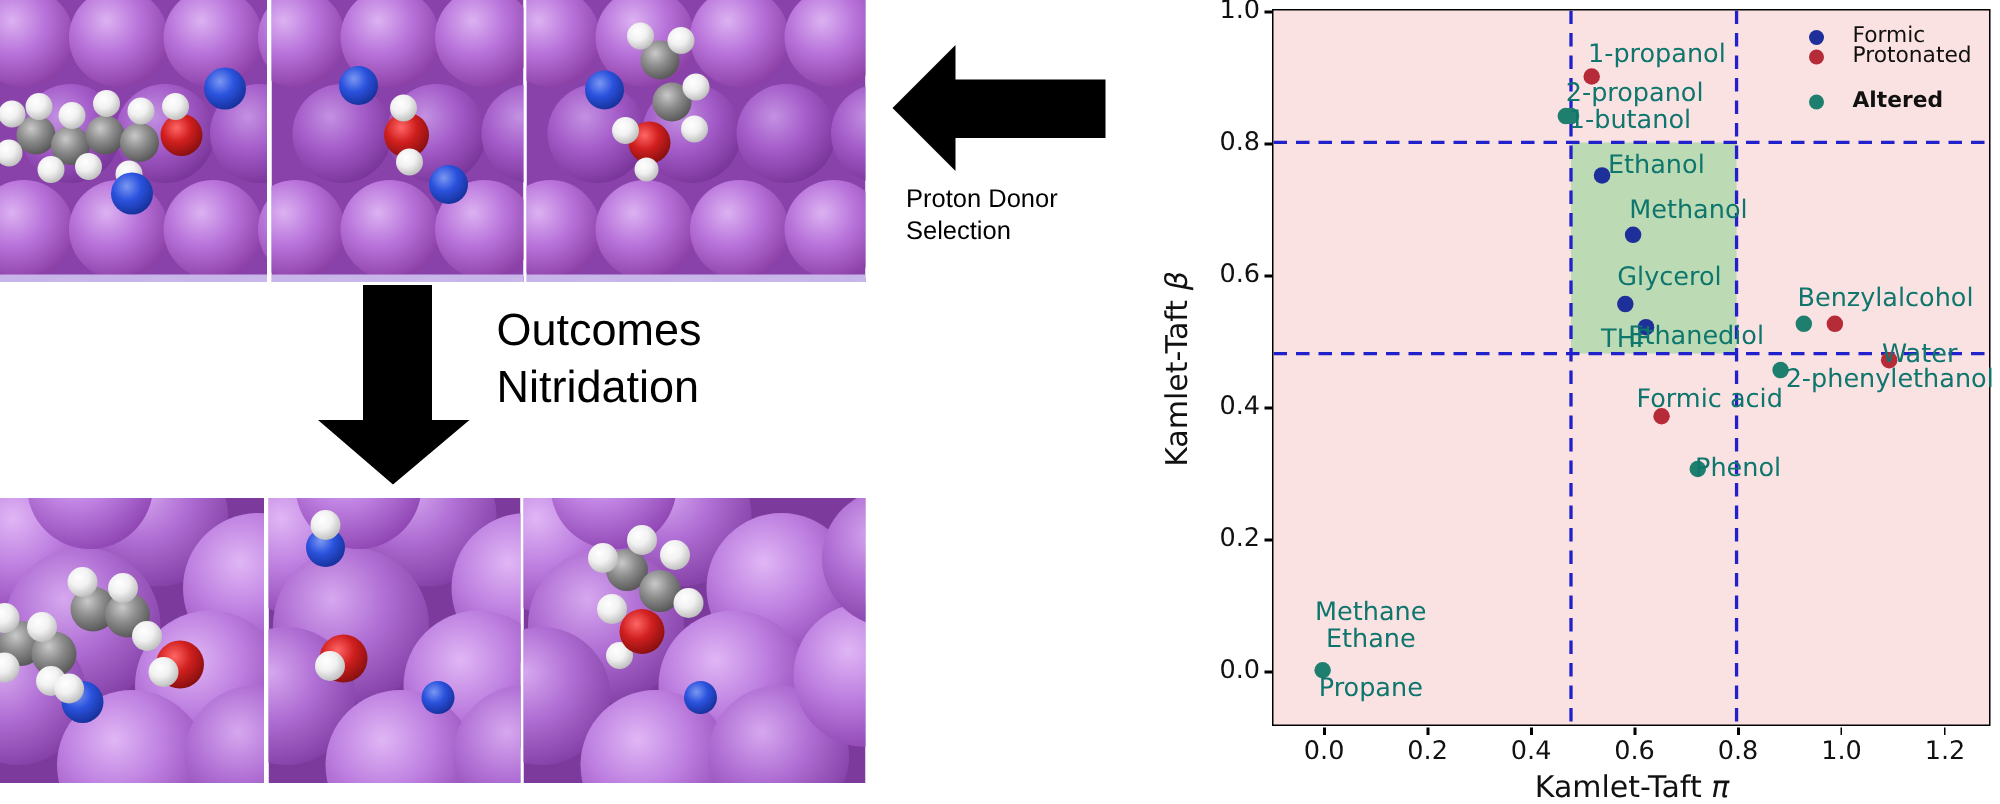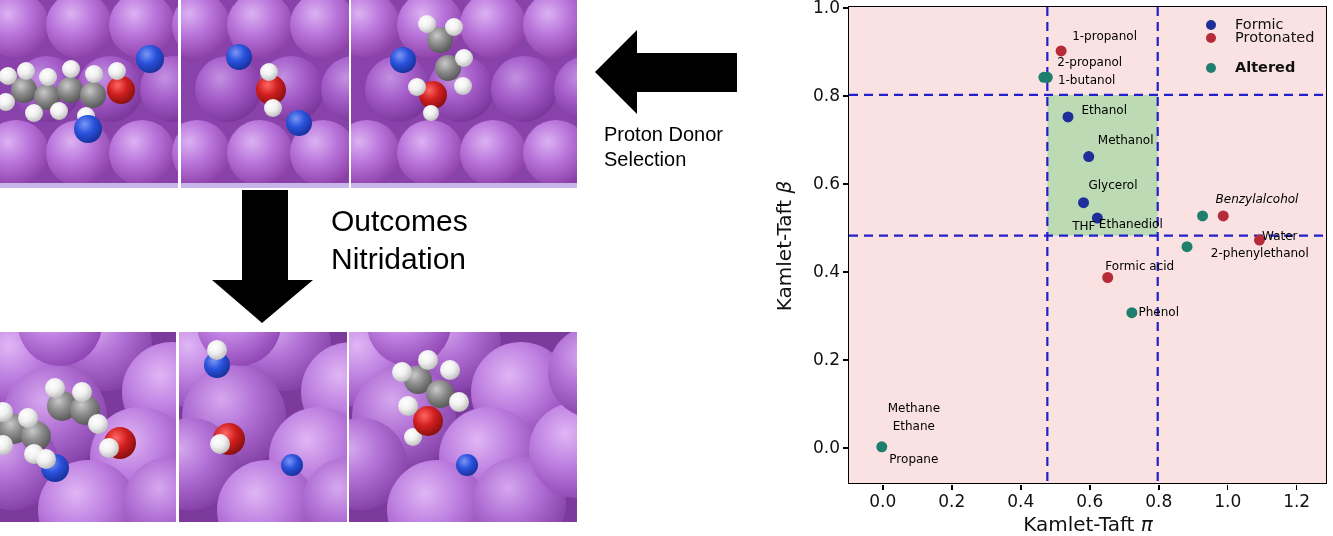--- a/index.html
+++ b/index.html
@@ -2,28 +2,28 @@
 <html><head>
 <meta charset="utf-8">
 <style>
   html,body{margin:0;padding:0;background:#ffffff;}
   .fig{position:relative;width:1333px;height:536px;background:#ffffff;
        font-family:"DejaVu Sans",sans-serif;overflow:hidden;}
   .abs{position:absolute;}
   .strip{position:absolute;left:0;background:#ffffff;}
   .arrow-text{position:absolute;color:#000;font-family:"Liberation Sans",sans-serif;
               font-weight:400;white-space:nowrap;line-height:1.26;}
-  #proton-text{left:604px;top:122px;font-size:20px;}
+  #proton-text{left:604px;top:122px;font-size:17px;}
   #nitridation-text{left:331px;top:202px;font-size:30px;}
   
   #chart{position:absolute;left:760px;top:0;width:573px;height:536px;}
   #plot-box{position:absolute;left:88px;top:6px;width:479px;height:478px;
             border:1.6px solid #000;box-sizing:border-box;background:#fbe2e2;}
   #plot-svg{position:absolute;left:0;top:0;}
-  .pt-label{position:absolute;transform:translate(-50%,-50%);font-size:12px;color:#000000;
+  .pt-label{position:absolute;transform:translate(-50%,-50%);font-size:17px;color:#0f766e;
             white-space:nowrap;pointer-events:none;}
   .tickx{position:absolute;width:1.6px;height:5px;background:#000;}
   .ticky{position:absolute;width:5px;height:1.6px;background:#000;}
   .tlabx{position:absolute;transform:translate(-50%,0);font-size:17px;color:#111;}
   .tlaby{position:absolute;left:0;width:80px;text-align:right;font-size:17px;color:#111;}
   .axlab{position:absolute;font-size:20px;color:#111;white-space:nowrap;}
   .leg-row{position:absolute;height:20px;}
   .leg-dot{position:absolute;width:10px;height:10px;border-radius:50%;}
   .leg-txt{position:absolute;font-size:14.5px;color:#111;white-space:nowrap;}
 </style>
@@ -295,21 +295,21 @@
           <circle cx="282.84057971014494" cy="305.6712962962963" r="5.5" fill="#1f7f6e"></circle>
           <circle cx="32.768115942028984" cy="439.8148148148148" r="5.5" fill="#1f7f6e"></circle>
         </svg>
       <div id="plot-labels">
           <div class="pt-label" style="left: 255.246px; top: 103.356px;">Ethanol</div>
           <div class="pt-label" style="left: 276.632px; top: 132.824px;">Methanol</div>
           <div class="pt-label" style="left: 264px; top: 177.685px;">Glycerol</div>
           <div class="pt-label" style="left: 234.896px; top: 219.468px;">THF</div>
           <div class="pt-label" style="left: 255.591px; top: 29.4676px;">1-propanol</div>
           <div class="pt-label" style="left: 290.774px; top: 259.491px;">Formic acid</div>
-          <div class="pt-label" style="left: 408px; top: 191.759px; font-style: italic;">Benzylalcohol</div>
+          <div class="pt-label" style="left: 408px; top: 191.759px;">Benzylalcohol</div>
           <div class="pt-label" style="left: 430.814px; top: 229px;">Water</div>
           <div class="pt-label" style="left: 240.759px; top: 54.537px;">2-propanol</div>
           <div class="pt-label" style="left: 237.655px; top: 73.4491px;">1-butanol</div>
           <div class="pt-label" style="left: 281.806px; top: 216.829px;">Ethanediol</div>
           <div class="pt-label" style="left: 410.809px; top: 246px;">2-phenylethanol</div>
           <div class="pt-label" style="left: 309.745px; top: 305.231px;">Phenol</div>
           <div class="pt-label" style="left: 64.8464px; top: 401.111px;">Methane</div>
           <div class="pt-label" style="left: 64.8464px; top: 418.704px;">Ethane</div>
           <div class="pt-label" style="left: 64.8464px; top: 451.69px;">Propane</div>
         </div>

